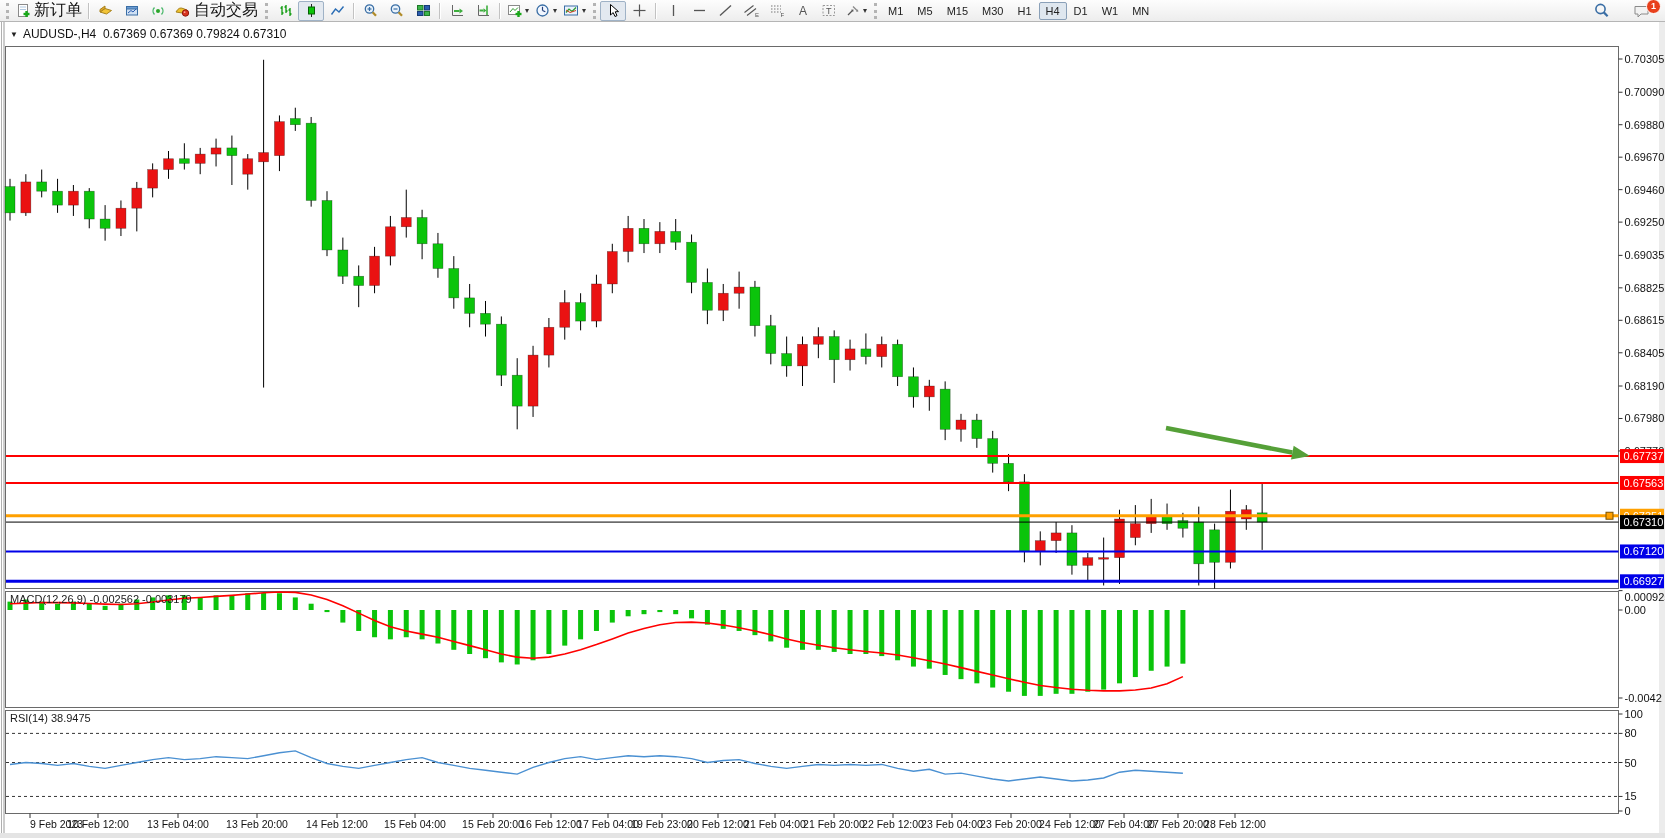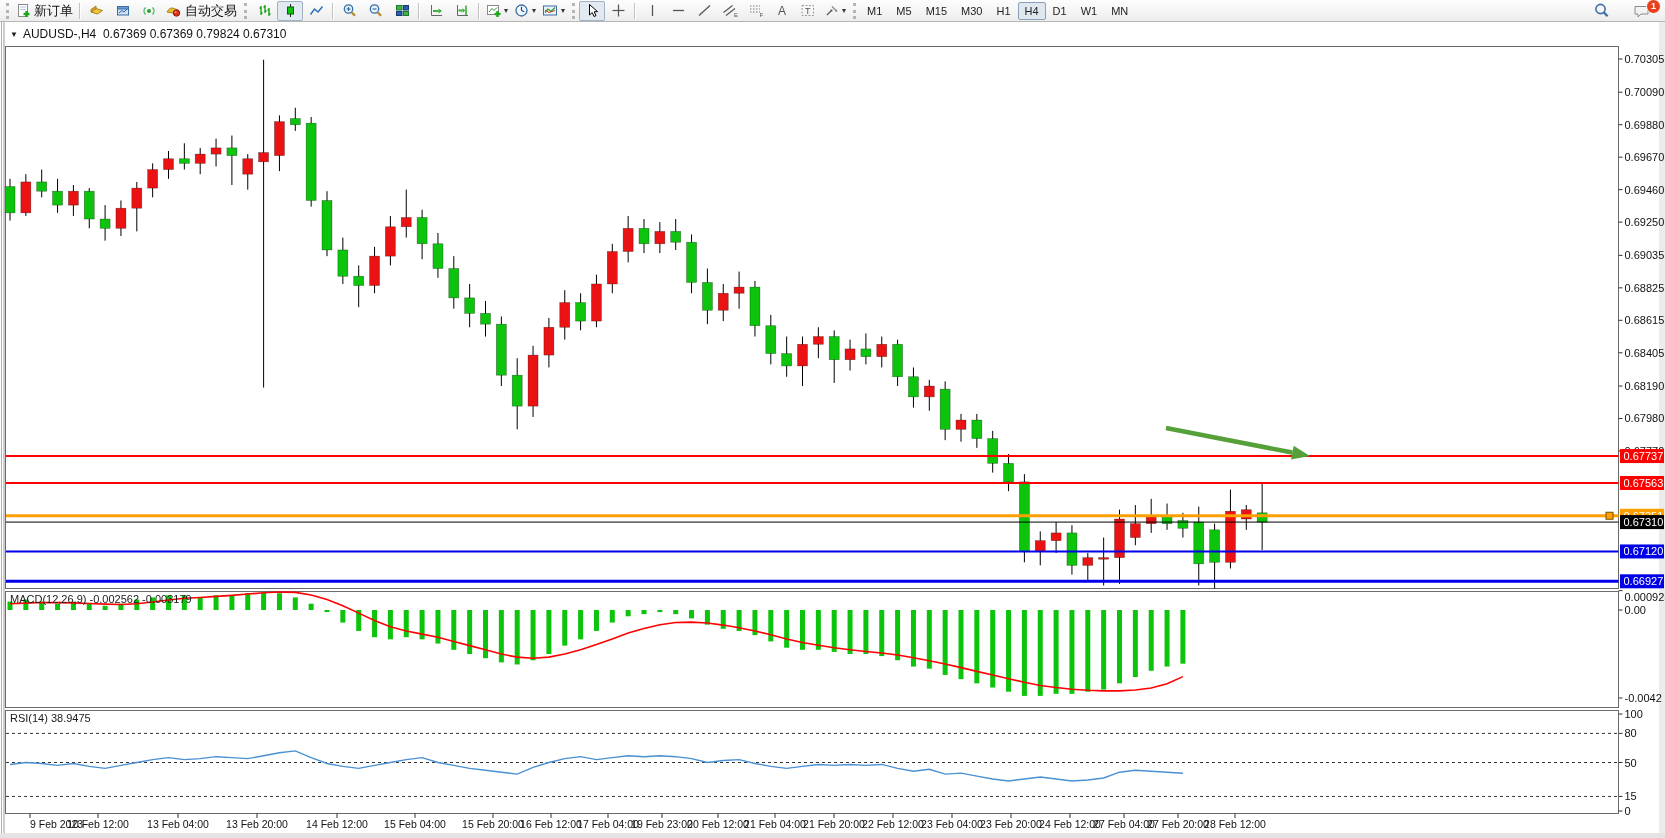--- a/index.html
+++ b/index.html
@@ -5,21 +5,21 @@
   html,body{margin:0;padding:0;background:#fff;}
   .screen{position:relative;width:1665px;height:838px;overflow:hidden;
           font-family:"Liberation Sans",sans-serif;background:#fff;}
   
   .toolbar{position:absolute;top:0;left:0;width:1665px;height:22px;z-index:5;
     display:flex;align-items:center;background:linear-gradient(#fdfdfd,#ededed);
     border-bottom:1px solid #b5b5b5;box-sizing:border-box;padding-left:2px;}
   .tb-btn{height:18px;min-width:20px;display:flex;align-items:center;justify-content:center;
     padding:0 2px;border:1px solid transparent;border-radius:2px;cursor:default;position:relative;}
   .tb-btn.active{background:#e3e9f0;border-color:#9fb2c6;}
-  .tb-txt{font-size:13px;color:#111;margin-left:3px;white-space:nowrap;}
+  .tb-txt{font-size:16px;color:#111;margin-left:3px;white-space:nowrap;}
   .sep{width:1px;height:16px;background:#c2c2c2;border-right:1px solid #fff;margin:0 3px;}
   .grip{width:0;height:16px;border-left:3px dotted #b4b4b4;margin:0 4px;}
   .caret{font-size:8px;color:#333;margin-left:2px;}
   .tf-group{display:flex;align-items:flex-end;}
   .tf-btn{font-size:11px;color:#222;padding:2px 6px;border:1px solid transparent;border-radius:2px;}
   .tf-btn.active{background:#dfe7ef;border-color:#8aa0b8;}
   .toolbar-right{margin-left:auto;display:flex;align-items:center;margin-right:10px;}
   .badge{position:absolute;top:-3px;right:-7px;width:13px;height:13px;border-radius:50%;
     background:#e8401c;color:#fff;font-size:9px;font-weight:bold;
     display:flex;align-items:center;justify-content:center;border:1px solid #fff;}

